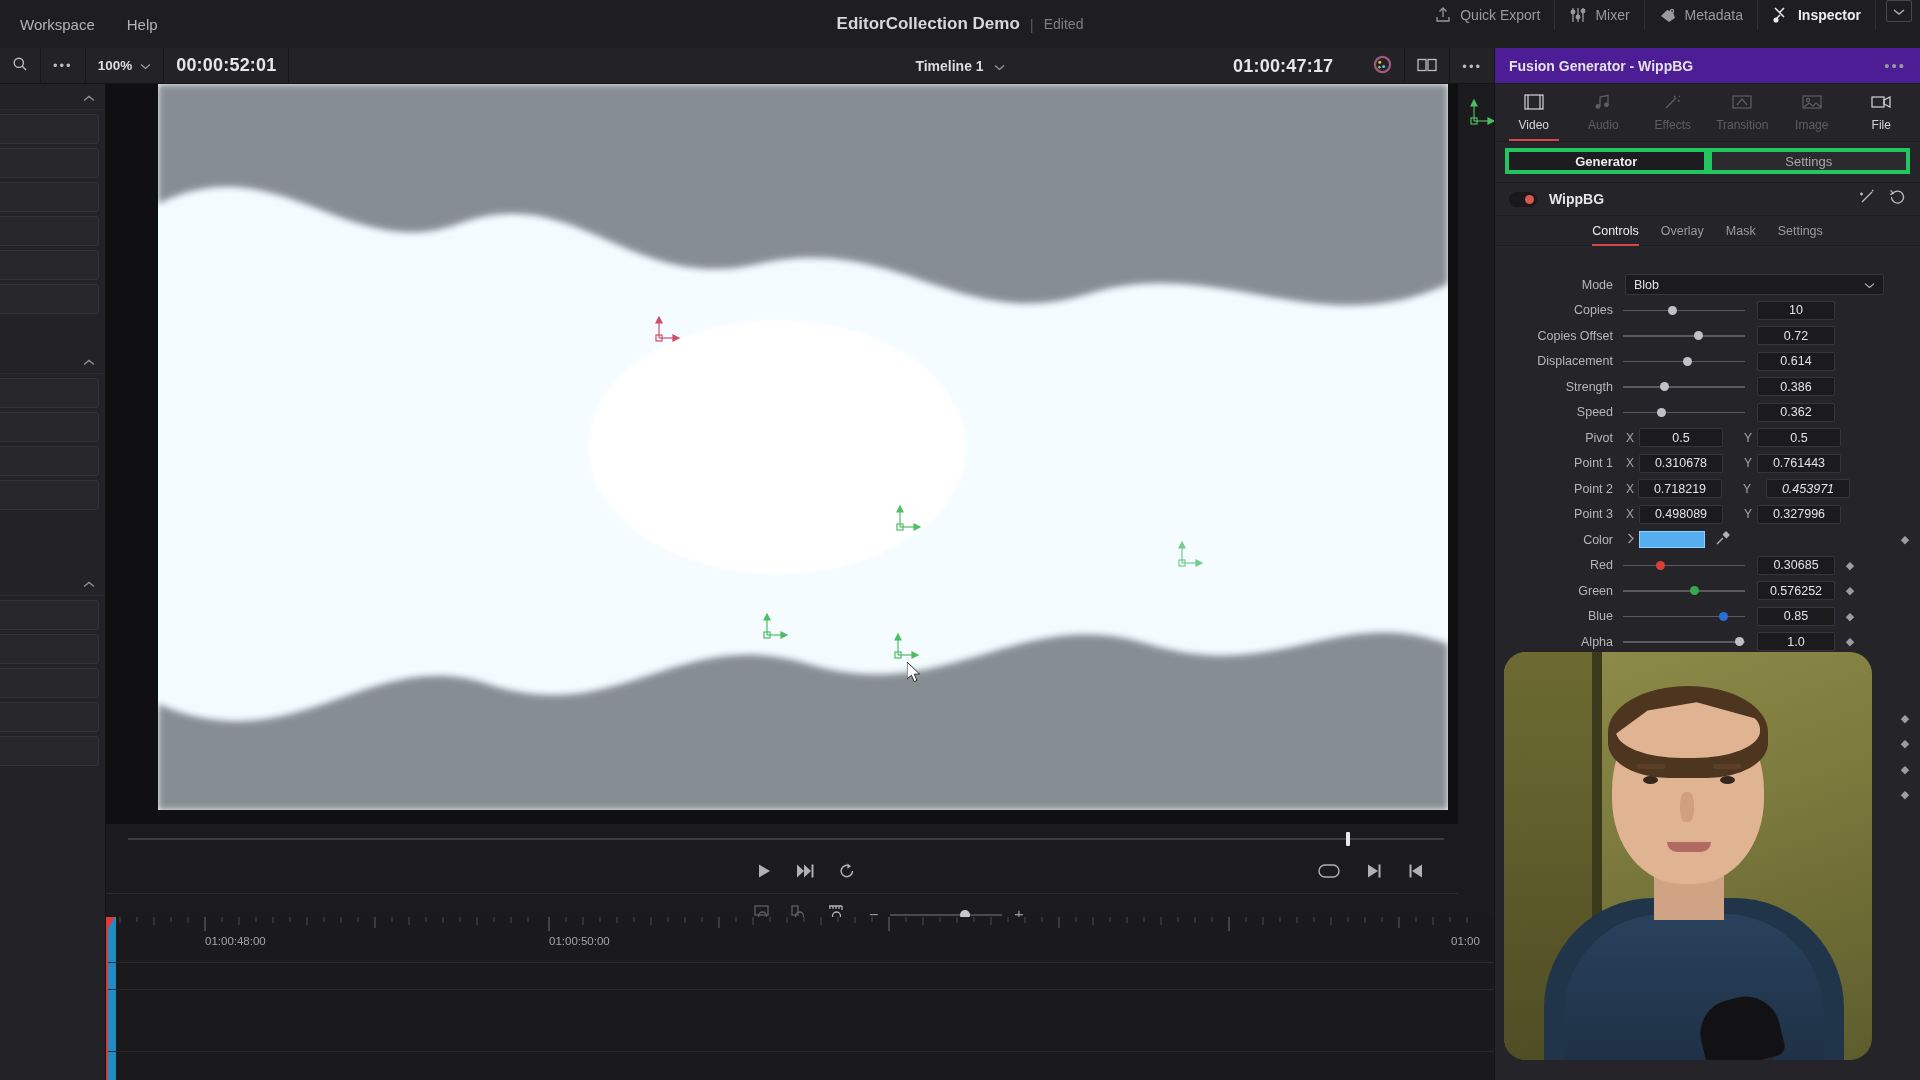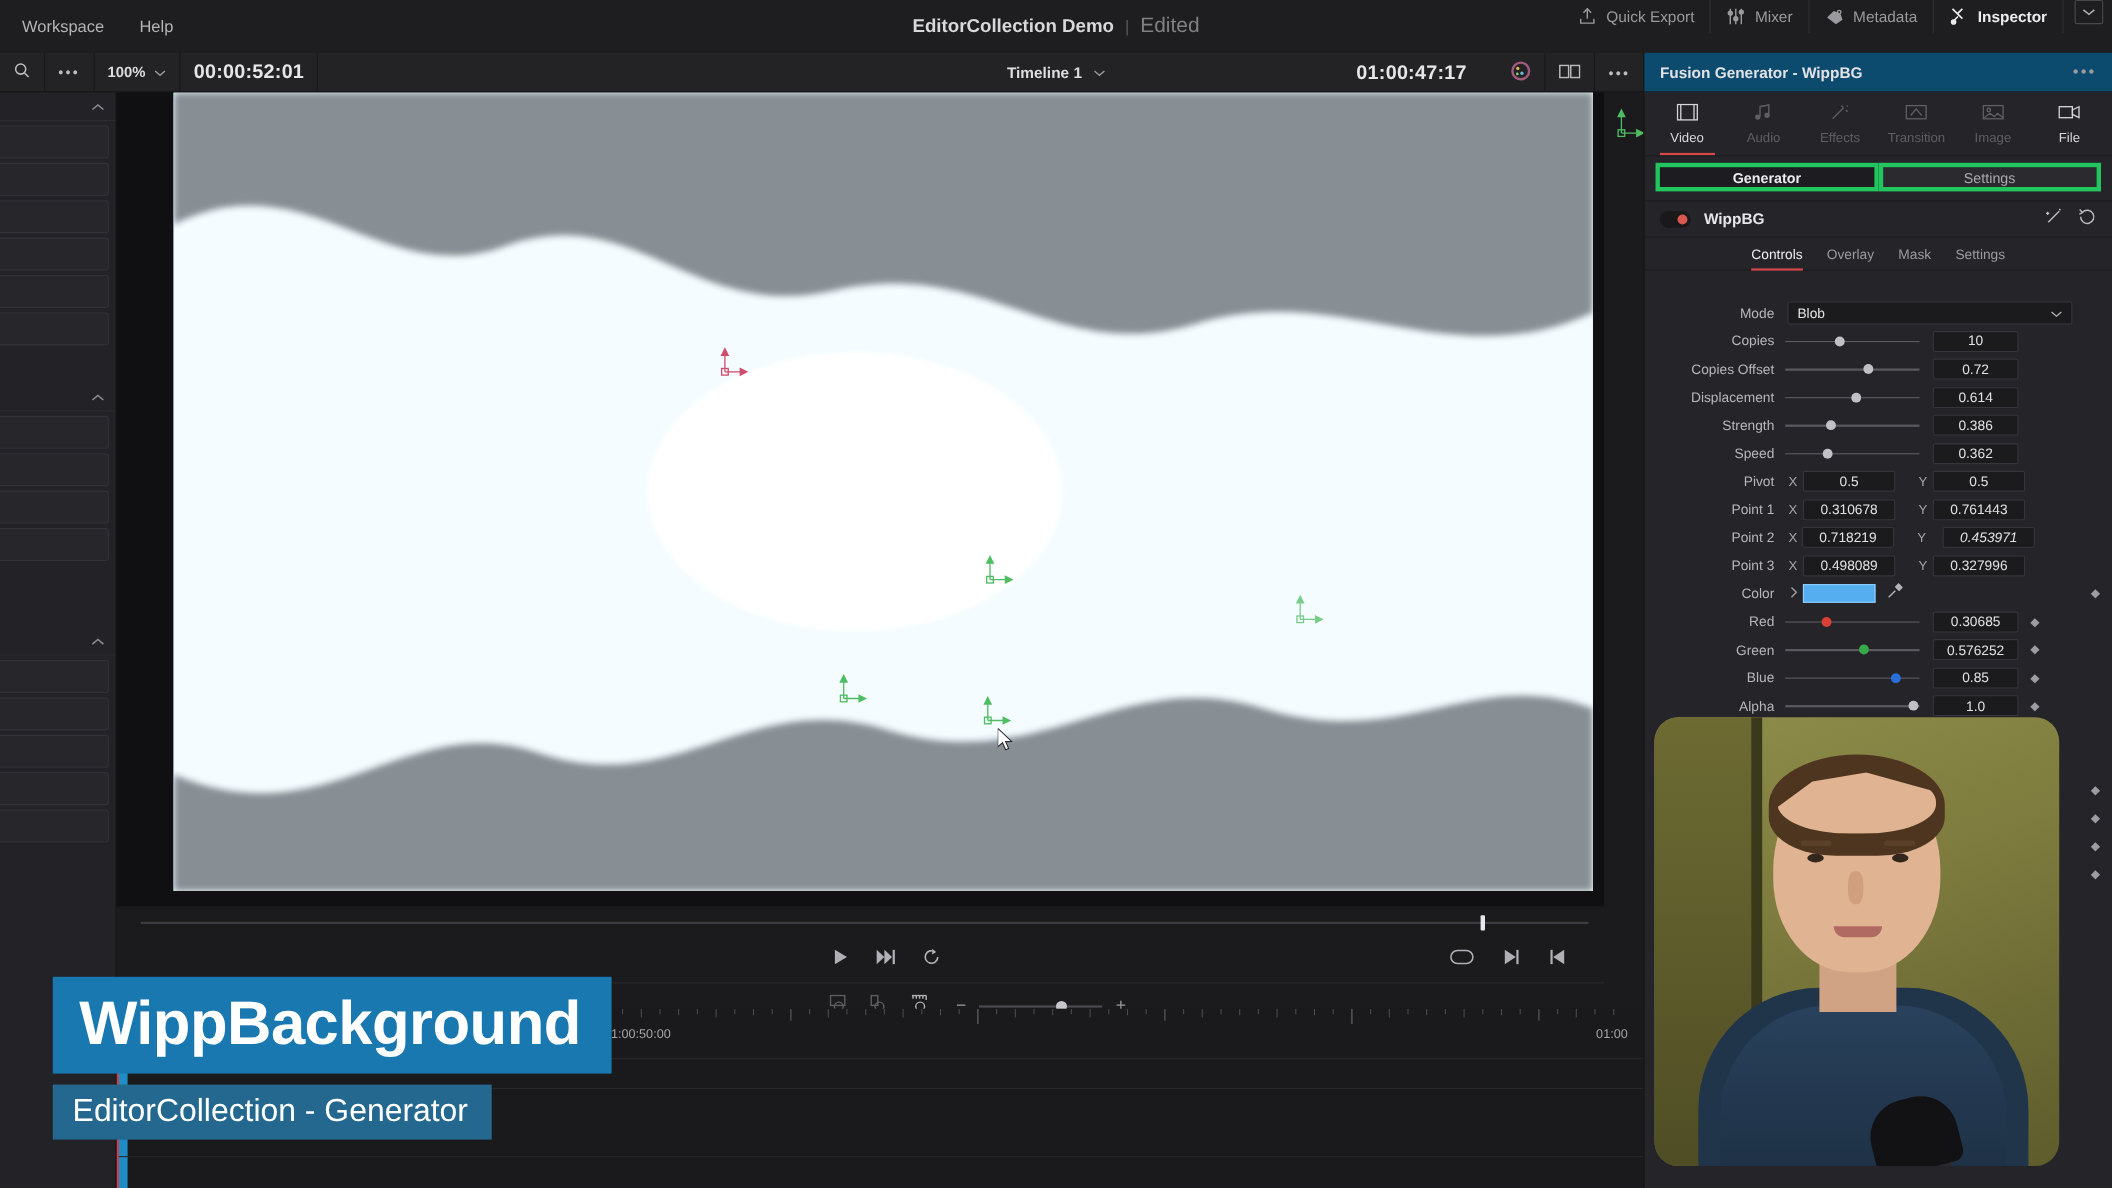--- a/index.html
+++ b/index.html
@@ -19,21 +19,21 @@
   }
   .menubar .menu-item {
     font-size:15px; color:#b4b4b8; padding:4px 12px; margin-left:8px; cursor:default;
   }
   .title-center {
     position:absolute; left:0; right:0; top:0; height:48px;
     display:flex; align-items:center; justify-content:center; gap:10px; pointer-events:none;
   }
   .proj-title { font-size:17px; font-weight:bold; color:#d8d8dc; }
   .proj-sep { color:#5a5a5e; font-size:15px; }
-  .proj-state { font-size:19px; color:#808084; }
+  .proj-state { font-size:14px; color:#808084; }
 
   .topright {
     position:absolute; right:8px; top:0; height:48px;
     display:flex; align-items:flex-start;
   }
   .tr-btn {
     display:flex; align-items:center; gap:8px; height:30px;
     padding:0 14px; font-size:14px; color:#9a9a9e; cursor:pointer;
     border-right:1px solid #303034;
   }
@@ -258,21 +258,21 @@
     background:#2a2a2e; transform:rotate(-14deg);
   }
 
   
   .inspector {
     position:absolute; right:0; top:48px; width:426px; bottom:0;
     background:#252529; border-left:1px solid #131315;
   }
   .insp-header {
     height:36px; display:flex; align-items:center; justify-content:space-between;
-    padding:0 14px; border-bottom:1px solid #1a1a1c; background:#0c4a6e;
+    padding:0 14px; border-bottom:1px solid #1a1a1c; background:#4c1d95;
   }
   .insp-title { font-size:14px; font-weight:bold; color:#e2e2e6; }
   .insp-dots { color:#9a9a9e; font-size:15px; letter-spacing:2px; cursor:pointer; }
 
   .insp-tabs {
     display:flex; align-items:stretch; height:58px; padding:0 4px;
     border-bottom:1px solid #1d1d1f;
   }
   .insp-tab {
     flex:1; display:flex; flex-direction:column; align-items:center; justify-content:center;
@@ -775,24 +775,20 @@
     </div>
     <div class="playhead" style="left:0px;">
       <div class="playhead-tri"></div>
     </div>
     <div class="tl-tracks">
       <div class="tl-trackline" style="top:26px;"></div>
       <div class="tl-trackline" style="top:88px;"></div>
     </div>
   </div>
 
-  <div class="lower3">
-    <div class="l3-main">WippBackground</div>
-    <div><div class="l3-sub">EditorCollection - Generator</div></div>
-  </div>
 
   <div class="pip">
     <div class="pip-wallL"></div>
     <div class="pip-wallD"></div>
     <div class="pip-body"></div>
     <div class="pip-bodyshade"></div>
     <div class="pip-neck"></div>
     <div class="pip-head"></div>
     <div class="pip-hair"></div>
     <div class="pip-hair2"></div>

